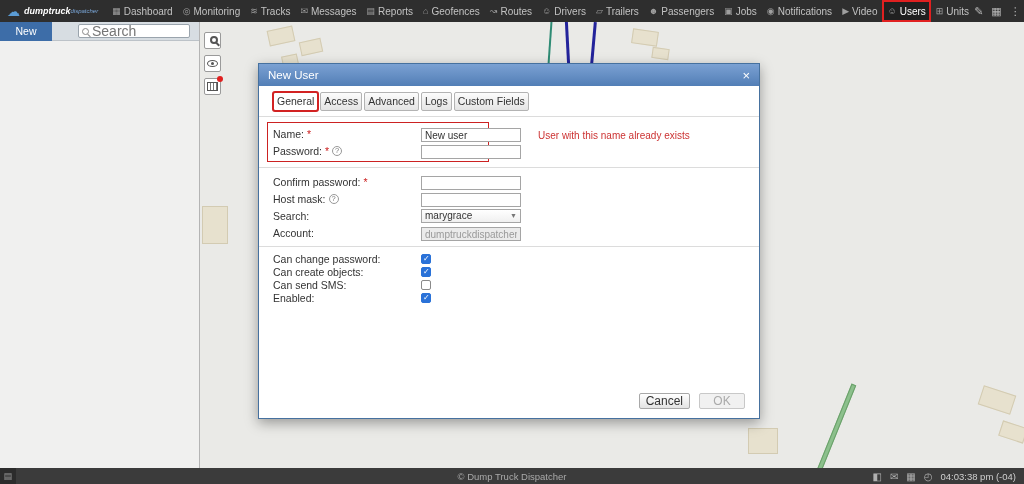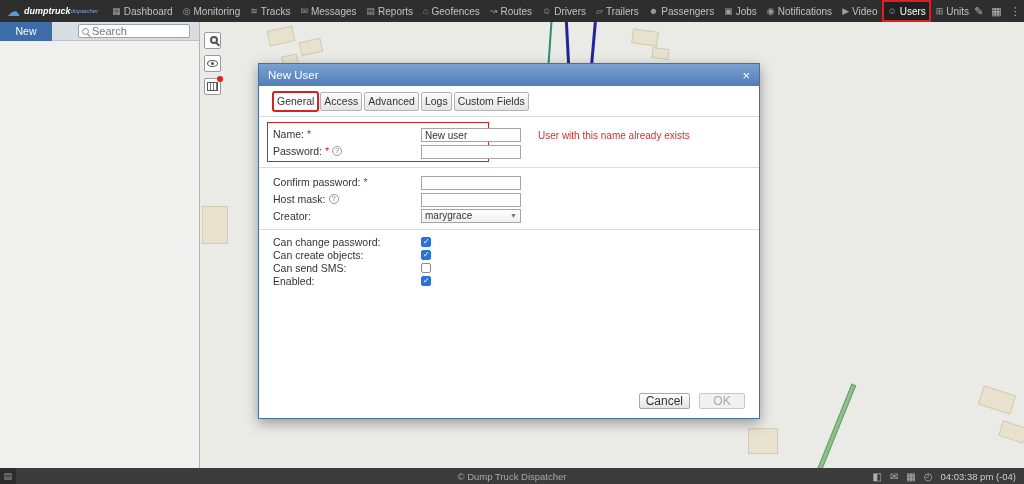--- a/index.html
+++ b/index.html
@@ -29,21 +29,21 @@
   .panel-header { height:19px; display:flex; align-items:center; background:#d7dde2;
                   border-bottom:1px solid #bcc2c8; }
   .new-btn { width:52px; height:19px; background:#3d6da8; color:#fff; font-size:10.5px;
              display:flex; align-items:center; justify-content:center; cursor:pointer; }
   .search-box { margin-left:26px; width:112px; height:14px; background:#fff;
                 border:1px solid #9aa4ad; border-radius:2px; display:flex; align-items:center;
                 padding:0 3px; gap:3px; }
   .i-mag-sm { width:7px; height:7px; border:1px solid #8a8a8a; border-radius:50%; position:relative; flex:0 0 auto; }
   .i-mag-sm::after { content:""; position:absolute; width:4px; height:1px; background:#8a8a8a;
                      transform:rotate(45deg); bottom:-2px; right:-3px; }
-  .search-box input { border:none; outline:none; width:92px; font-size:11px; color:#555;
+  .search-box input { border:none; outline:none; width:92px; font-size:14px; color:#555;
                       font-family:inherit; background:transparent; }
 
   
   .map { position:absolute; top:22px; left:200px; width:824px; height:446px;
          background:#eaeae7; overflow:hidden; z-index:1; }
   .bld { position:absolute; background:#e7e1ce; border:1px solid #d3cbb2; }
   .road { position:absolute; }
 
   
   .map-tools { position:absolute; top:32px; left:204px; display:flex; flex-direction:column;
@@ -276,28 +276,34 @@
     </div>
     <div class="frow">
       <span class="lbl">
         <span>Host mask:</span>
         <span class="help">?</span>
       </span>
       <span class="ctl"><input value="" style=""></span>
     </div>
     <div class="frow">
       <span class="lbl">
-          <span>Creator:</span>
+          <span>Search:</span>
         </span>
       <span class="ctl">
         <span class="sel">
           <span>marygrace</span>
           <span class="arrow">▼</span>
         </span>
       </span>
+    </div>
+    <div class="frow">
+      <span class="lbl">
+          <span>Account:</span>
+        </span>
+      <span class="ctl"><input class="disabled" disabled="" value="dumptruckdispatcher" style=""></span>
     </div>
 
     <hr class="sep">
 
     <div class="crow">
       <span class="lbl">Can change password:</span>
       <span class="cb checked"></span>
     </div>
     <div class="crow">
       <span class="lbl">Can create objects:</span>

